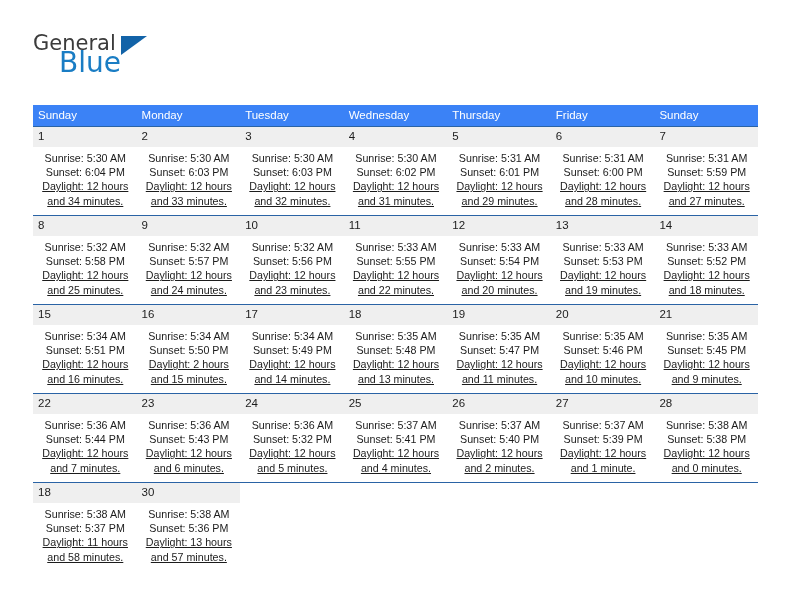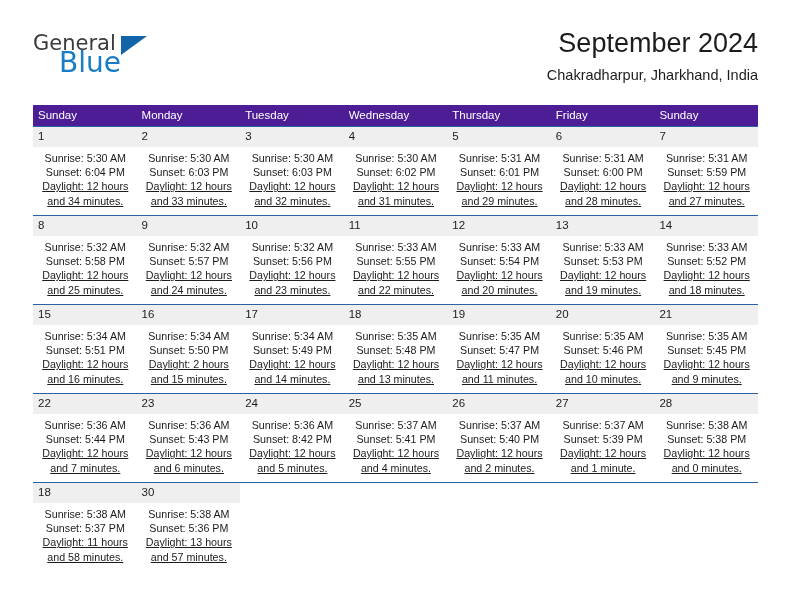--- a/index.html
+++ b/index.html
@@ -94,21 +94,21 @@
     position: absolute;
     left: 33px;
     top: 105px;
     width: 725px;
     border-collapse: collapse;
     table-layout: fixed;
   }
   .calendar col { width: 103.57px; }
 
   .calendar thead th {
-    background: #4c1d95;
+    background: #3b82f6;
     color: #ffffff;
     font-size: 11.5px;
     font-weight: normal;
     text-align: left;
     padding: 4px 0 5px 5px;
     height: 11px;
     font-family: "Liberation Sans", sans-serif;
   }
 
   .calendar tbody td {
@@ -150,24 +150,20 @@
 <div class="page">
 
   <div class="header">
 
     <div class="brand">
       <span class="brand-general">General</span>
       <span class="brand-triangle"></span>
       <span class="brand-blue">Blue</span>
     </div>
 
-    <div class="title-block">
-      <div class="cal-title">September 2024</div>
-      <div class="cal-subtitle">Chakradharpur, Jharkhand, India</div>
-    </div>
 
   </div>
 
   <table class="calendar">
     <colgroup>
       <col>
         <col>
         <col>
         <col>
         <col>
@@ -374,21 +370,21 @@
             <div class="details">
               <div>Sunrise: 5:36 AM</div>
               <div>Sunset: 5:43 PM</div>
               <div class="daylight-line">Daylight: 12 hours and 6 minutes.</div>
             </div>
           </td>
           <td class="day-cell">
             <div class="daynum">24</div>
             <div class="details">
               <div>Sunrise: 5:36 AM</div>
-              <div>Sunset: 8:42 PM</div>
+              <div>Sunset: 5:32 PM</div>
               <div class="daylight-line">Daylight: 12 hours and 5 minutes.</div>
             </div>
           </td>
           <td class="day-cell">
             <div class="daynum">25</div>
             <div class="details">
               <div>Sunrise: 5:37 AM</div>
               <div>Sunset: 5:41 PM</div>
               <div class="daylight-line">Daylight: 12 hours and 4 minutes.</div>
             </div>

